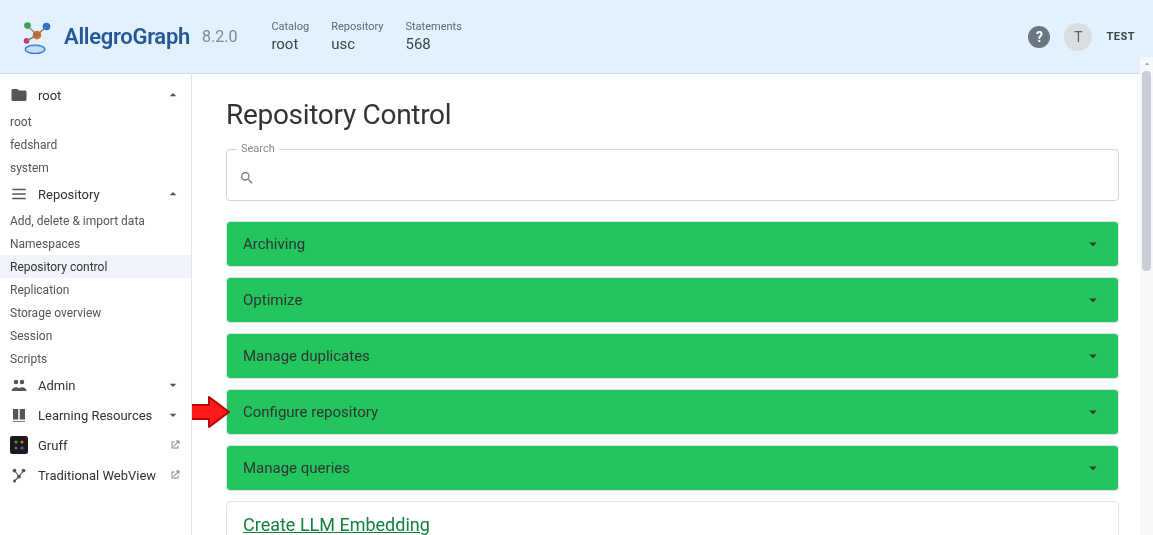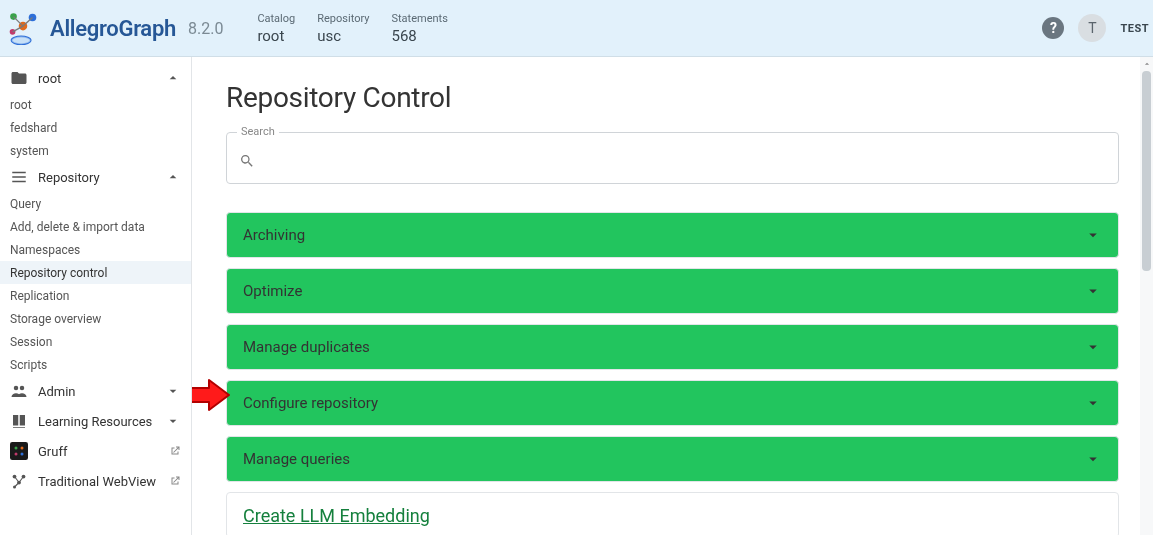--- a/index.html
+++ b/index.html
@@ -1,19 +1,19 @@
 <!DOCTYPE html>
 <html><head>
 <meta charset="utf-8">
 <style>
   * { box-sizing: border-box; margin: 0; padding: 0; }
   body { font-family: Roboto, "Helvetica Neue", Arial, sans-serif; font-size: 13px; color: #333; background: #fff; width: 1153px; height: 535px; overflow: hidden; position: relative; }
 
   
-  .header { height: 57px; background: #e2f1fb; display: flex; align-items: center; padding: 0 4px; border-bottom: 1px solid #d0dee7; }
+  .header { height: 74px; background: #e2f1fb; display: flex; align-items: center; padding: 0 18px; border-bottom: 1px solid #d0dee7; }
   .brand { display: flex; align-items: center; gap: 8px; }
   .brand-logo { width: 38px; height: 38px; }
   .brand-name { font-size: 22px; font-weight: 600; color: #265796; letter-spacing: -0.3px; }
   .brand-version { font-size: 16px; color: #7b8a94; margin-left: 4px; }
   .hdr-stats { display: flex; gap: 22px; margin-left: 34px; }
   .hdr-stat-label { font-size: 11px; color: #5b6a74; }
   .hdr-stat-value { font-size: 15px; color: #3a464e; margin-top: 2px; }
   .hdr-right { margin-left: auto; display: flex; align-items: center; gap: 14px; }
   .help-icon { width: 22px; height: 22px; border-radius: 50%; background: #6a7680; color: #fff; display: flex; align-items: center; justify-content: center; font-size: 14px; font-weight: 700; cursor: pointer; }
   .avatar { width: 28px; height: 28px; border-radius: 50%; background: #d9dee2; color: #5a646c; display: flex; align-items: center; justify-content: center; font-size: 14px; cursor: pointer; }
@@ -29,21 +29,21 @@
   .side-row .ico { width: 18px; height: 18px; margin-right: 10px; display: flex; align-items: center; justify-content: center; flex-shrink: 0; }
   .side-row .lbl { flex: 1; white-space: nowrap; overflow: hidden; text-overflow: ellipsis; }
   .side-row .chev { flex-shrink: 0; }
   .side-sublink { height: 23px; display: flex; align-items: center; padding: 0 10px; font-size: 12px; color: #555; cursor: pointer; }
   .side-sublink.active { background: #eef4f9; color: #333; }
   .ext-icon { margin-left: 6px; }
 
   
   .main { flex: 1; overflow-y: auto; padding: 24px 34px 40px 34px; position: relative; }
   .page-title { font-size: 28px; font-weight: 400; color: #333; letter-spacing: -0.3px; margin-bottom: 18px; }
-  .search-wrap { position: relative; border: 1px solid #d0d4d8; border-radius: 4px; padding: 16px 12px 10px 12px; margin-bottom: 28px; }
+  .search-wrap { position: relative; border: 1px solid #d0d4d8; border-radius: 4px; padding: 16px 12px 10px 12px; margin-bottom: 20px; }
   .search-legend { position: absolute; top: -8px; left: 10px; background: #fff; padding: 0 4px; font-size: 11px; color: #888; }
   .search-row { display: flex; align-items: center; gap: 8px; }
   .search-row input { flex: 1; border: none; outline: none; font-size: 14px; padding: 4px 0; }
 
   .panel { border: 1px solid #e2e5e8; border-radius: 4px; margin-top: 10px; background: #fff; }
   .panel.expandable { background: #22c55e; }
   .panel-row { display: flex; align-items: center; height: 44px; padding: 0 16px; font-size: 15px; color: #333; cursor: pointer; }
   .panel-row .lbl { flex: 1; }
   .panel.link .panel-row a { color: #15803d; text-decoration: underline; font-size: 18px; }
 
@@ -123,21 +123,20 @@
             <path d="M3 5h18v2H3V5zm0 6h18v2H3v-2zm0 6h18v2H3v-2z"></path>
           </svg>
       </span>
       <span class="lbl">Repository</span>
       <span class="chev">
         <svg width="16" height="16" viewBox="0 0 24 24" fill="#555">
             <path d="M7 14l5-5 5 5z"></path>
           </svg>
       </span>
     </div>
-    <div class="side-sublink">Query</div>
     <div class="side-sublink">Add, delete &amp; import data</div>
     <div class="side-sublink">Namespaces</div>
     <div class="side-sublink active">Repository control</div>
     <div class="side-sublink">Replication</div>
     <div class="side-sublink">Storage overview</div>
     <div class="side-sublink">Session</div>
     <div class="side-sublink">Scripts</div>
 
     <div class="side-row section">
       <span class="ico">

